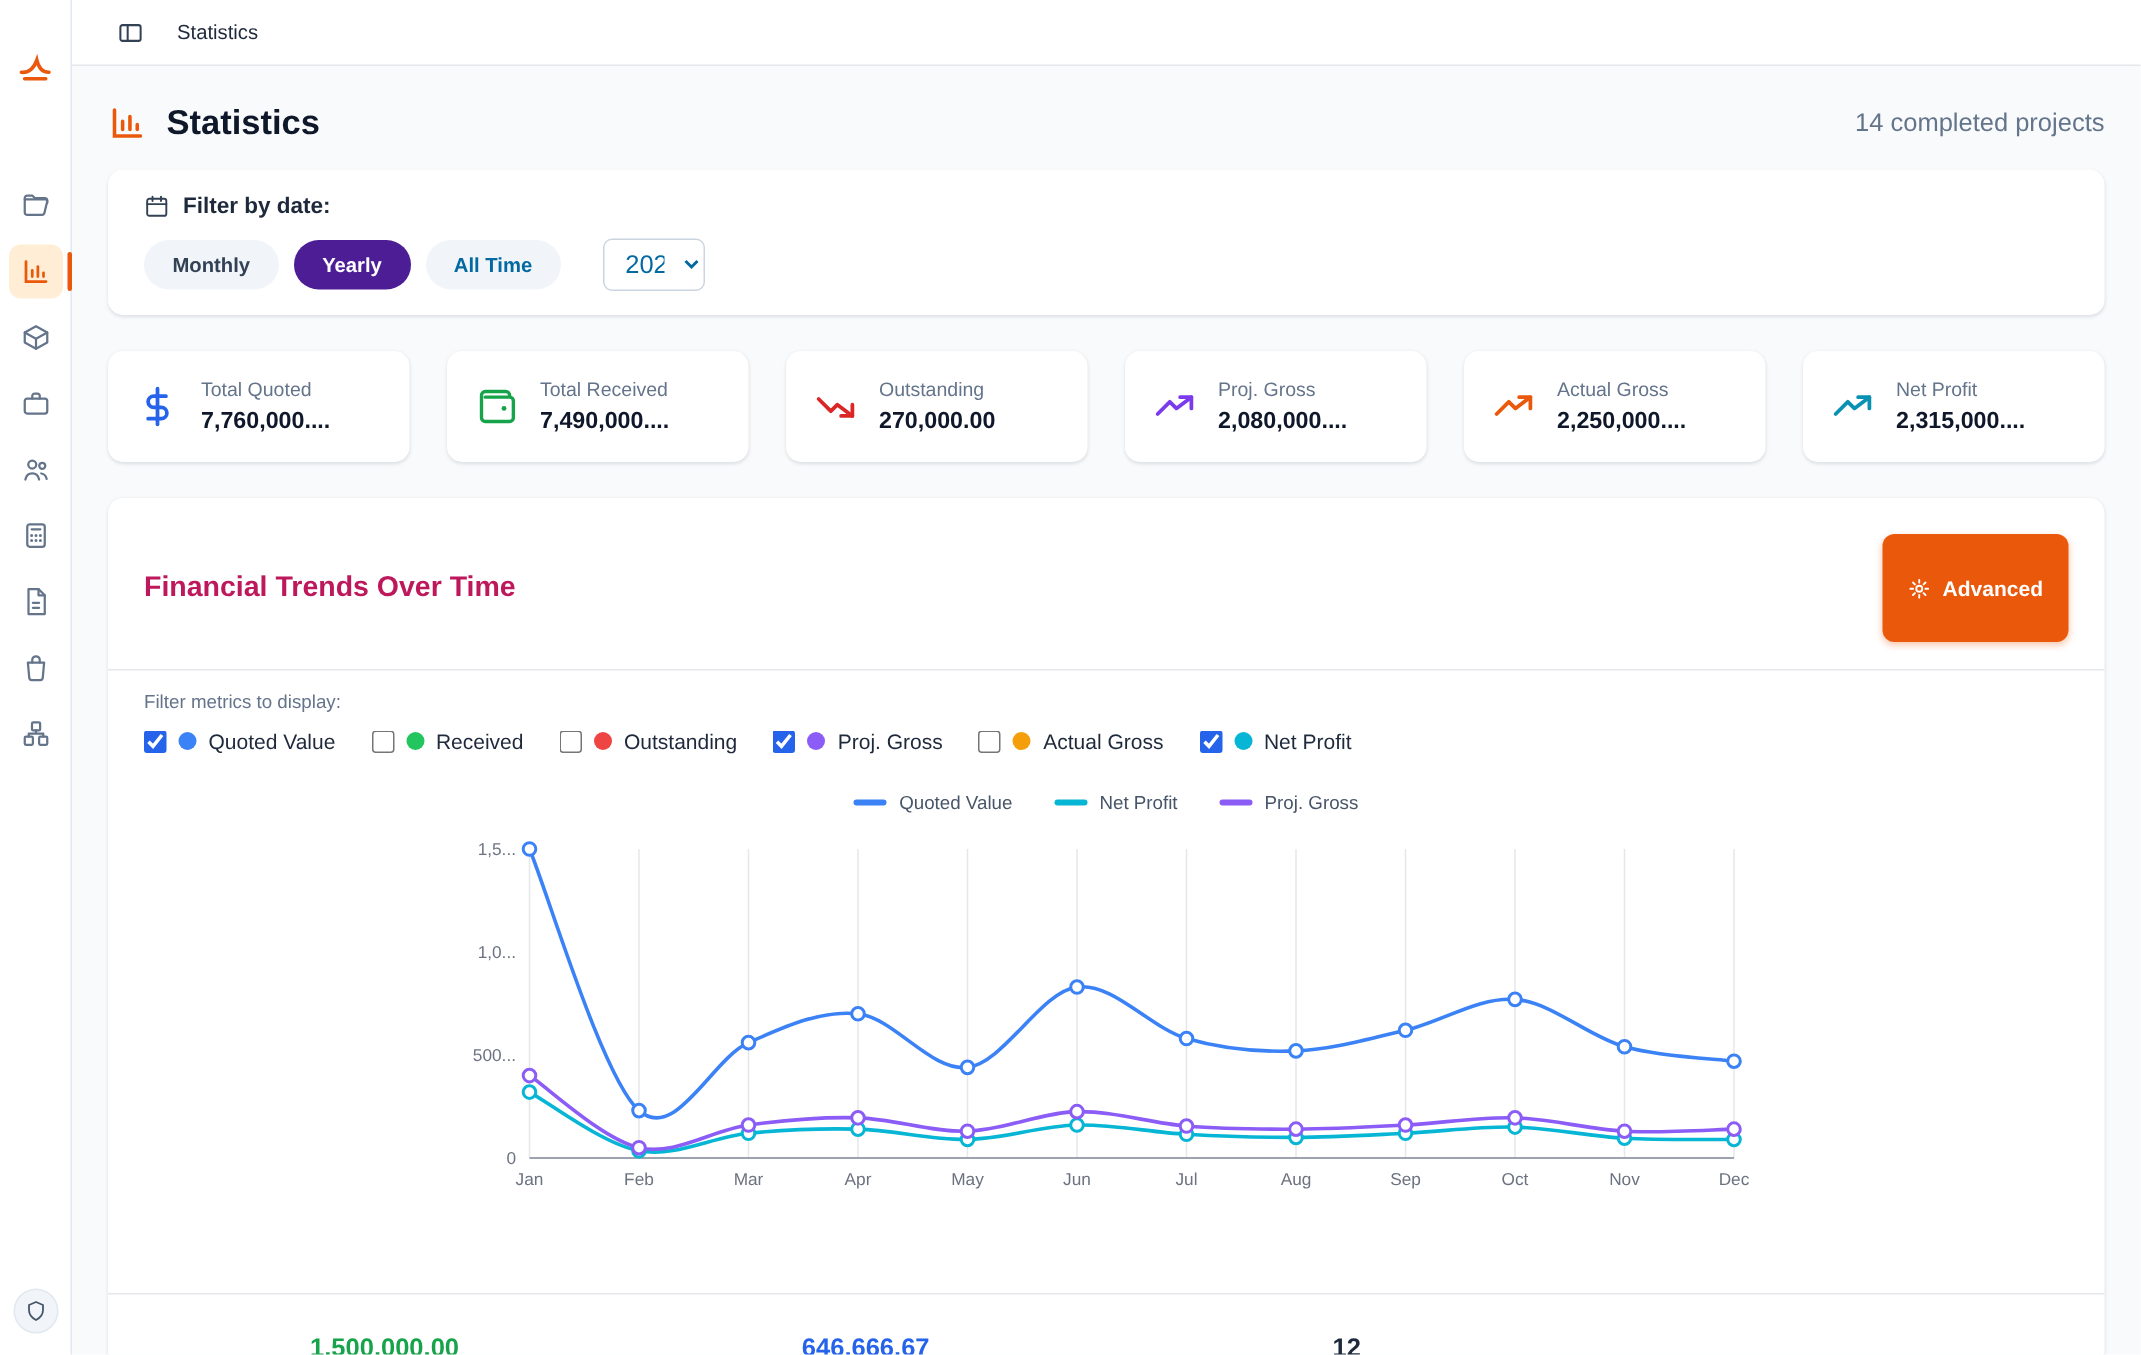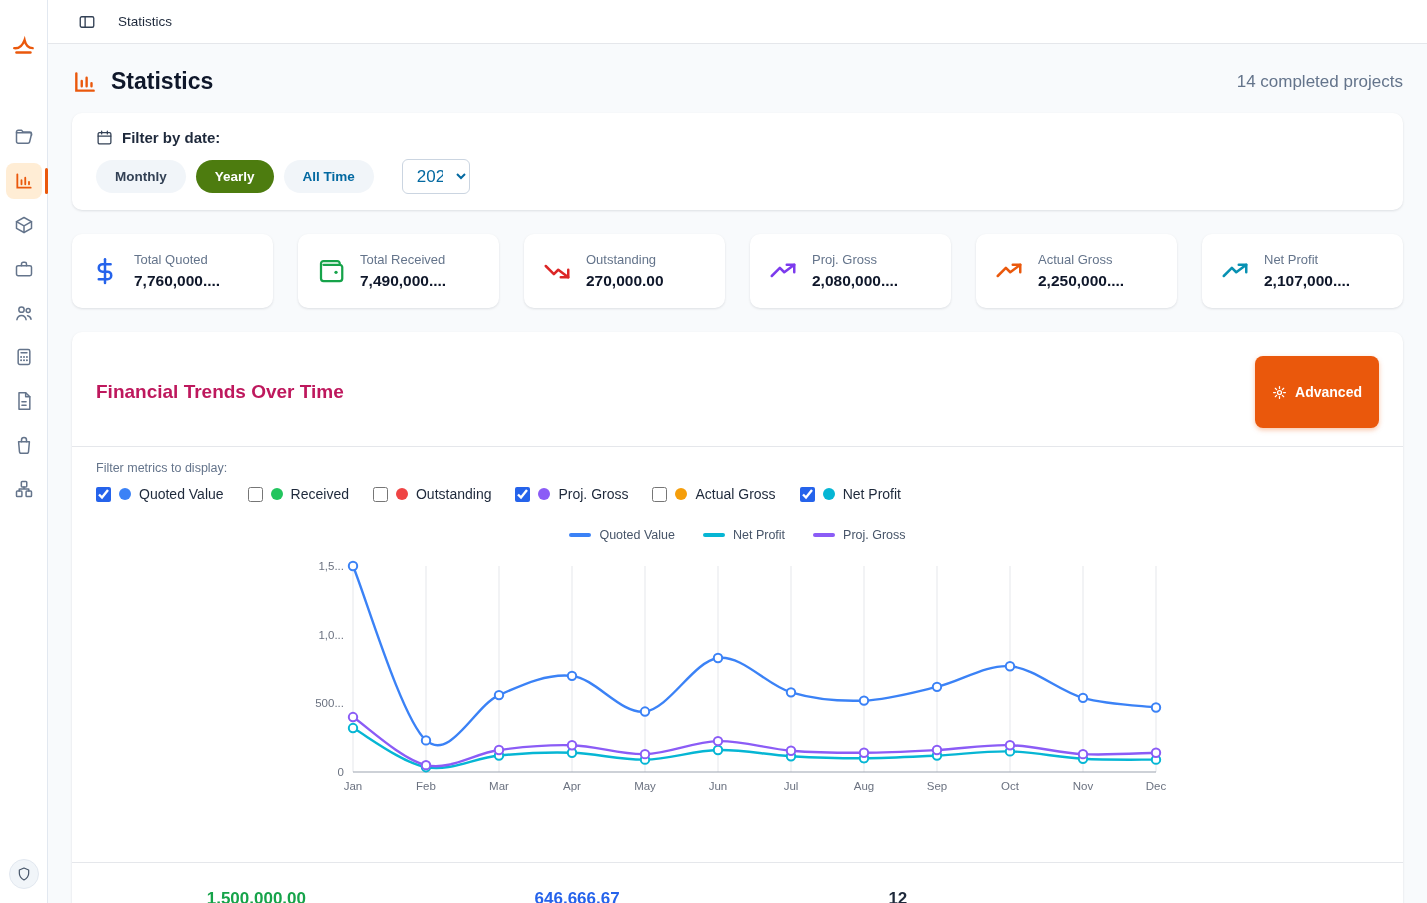--- a/index.html
+++ b/index.html
@@ -65,21 +65,21 @@
   .filter-card { margin-top: 18px; padding: 16px 24px 16px 24px; }
   .filter-head { display: flex; align-items: center; gap: 9px; }
   .calendar { width: 17px; height: 17px; color: #334155; }
   .filter-label { font-size: 15px; font-weight: 700; color: #1e293b; }
   .filter-row { display: flex; align-items: center; gap: 10px; margin-top: 13px; }
   .pill {
     border: none; border-radius: 18px; padding: 9px 19px; font-size: 13.5px; font-weight: 600;
     font-family: "Liberation Sans", sans-serif; cursor: pointer;
   }
   .pill.inactive { background: #f1f5f9; color: #334155; }
-  .pill.active { background: #4d7c0f; color: #ffffff; }
+  .pill.active { background: #4c1d95; color: #ffffff; }
   .pill.muted { background: #f1f5f9; color: #0369a1; }
   .year-select {
     margin-left: 18px; padding: 6px 10px; font-size: 17px; color: #0369a1;
     border: 1px solid #cbd5e1; border-radius: 6px; background: #ffffff; width: 68px;
     font-family: "Liberation Sans", sans-serif;
   }
 
   
   .stats-row { display: grid; grid-template-columns: repeat(6, 1fr); gap: 25px; margin-top: 24px; }
   .stat-card { display: flex; align-items: center; gap: 14px; padding: 18px 18px; }
@@ -327,21 +327,21 @@
       </div>
       <div class="card stat-card">
         <span class="icon stat-icon" style="color:#0891b2">
           <svg viewBox="0 0 24 24" fill="none" stroke="currentColor" stroke-width="2" stroke-linecap="round" stroke-linejoin="round">
             <polyline points="3 16 9.5 9.5 13 13 21 7"></polyline>
             <polyline points="15 7 21 7 21 13"></polyline>
           </svg>
         </span>
         <div class="stat-text">
           <div class="stat-label">Net Profit</div>
-          <div class="stat-value">2,107,000....</div>
+          <div class="stat-value">2,315,000....</div>
         </div>
       </div>
     </section>
 
   <section class="card trends-card">
     <div class="trends-head">
       <h2 class="trends-title">Financial Trends Over Time</h2>
       <button class="advanced-btn">
         <span class="icon gear js-icon">
             <svg viewBox="0 0 24 24" fill="none" stroke="currentColor" stroke-width="2" stroke-linecap="round">

